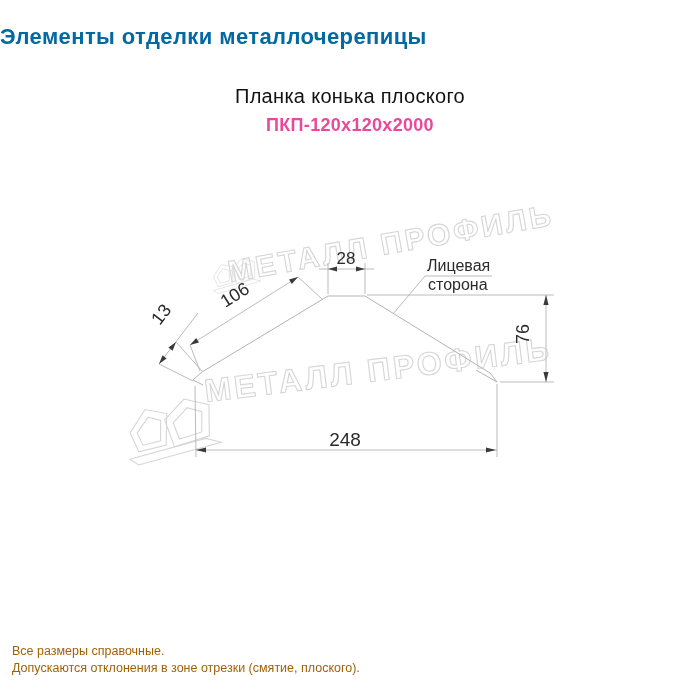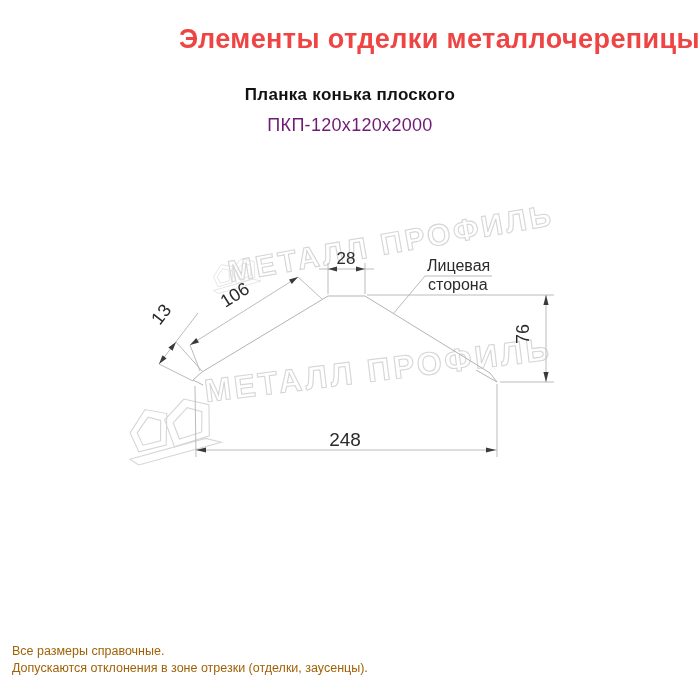--- a/index.html
+++ b/index.html
@@ -1,30 +1,30 @@
 <!DOCTYPE html>
 <html style="--line: #b3b3b3; --dim_text: #2b2b2b; --arrow: #3a3a3a; --watermark: #d6d6d6;"><head>
 <meta charset="utf-8">
 <style>
   html,body{margin:0;padding:0;}
   body{
     width:700px;height:700px;position:relative;background:#ffffff;overflow:hidden;
     font-family:"Liberation Sans","DejaVu Sans",sans-serif;
   }
   .page-title{
-    position:absolute;top:24px;left:0;width:700px;text-align:right;
-    font-size:27px;font-weight:bold;color:#ef4444;letter-spacing:.4px;
+    position:absolute;top:24px;left:0;width:700px;text-align:left;
+    font-size:22px;font-weight:bold;color:#0369a1;letter-spacing:.4px;
   }
   .page-subtitle{
     position:absolute;top:85px;left:0;width:700px;text-align:center;
-    font-size:17px;font-weight:bold;color:#121212;letter-spacing:.3px;
+    font-size:20px;font-weight:normal;color:#121212;letter-spacing:.3px;
   }
   .product-code{
     position:absolute;top:115px;left:0;width:700px;text-align:center;
-    font-size:18px;font-weight:normal;color:#701a75;letter-spacing:.3px;
+    font-size:18px;font-weight:bold;color:#ec4899;letter-spacing:.3px;
   }
   .drawing-wrap{position:absolute;top:0;left:0;width:700px;height:700px;}
   .footer-note{position:absolute;left:12px;font-size:12.5px;color:#a16207;}
   .note-1{top:644px;}
   .note-2{top:661px;}
 
   
   .pline{fill:none;stroke:var(--line,#b3b3b3);stroke-width:1;}
   .extline{fill:none;stroke:var(--line,#bcbcbc);stroke-width:0.9;}
   .dimline{fill:none;stroke:var(--line,#b6b6b6);stroke-width:0.9;}
@@ -114,13 +114,13 @@
   <g>
     <line class="dimline" x1="425" y1="276" x2="492" y2="276"></line>
     <line class="dimline" x1="425" y1="276" x2="393" y2="314"></line>
     <text class="dimtext" x="427" y="271" font-size="16">Лицевая</text>
     <text class="dimtext" x="428" y="290" font-size="16">сторона</text>
   </g>
 </svg>
 </div>
 
 <div class="footer-note note-1">Все размеры справочные.</div>
-<div class="footer-note note-2">Допускаются отклонения в зоне отрезки (отделки, заусенцы).</div>
+<div class="footer-note note-2">Допускаются отклонения в зоне отрезки (смятие, плоского).</div>
 
 </body></html>

